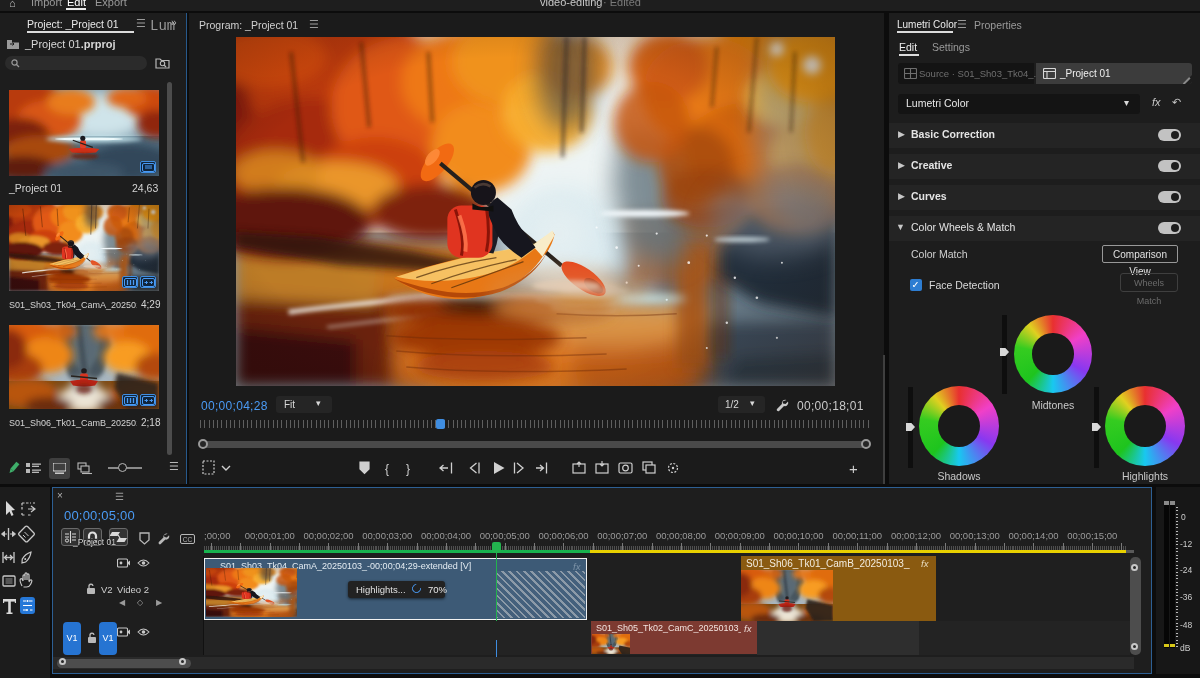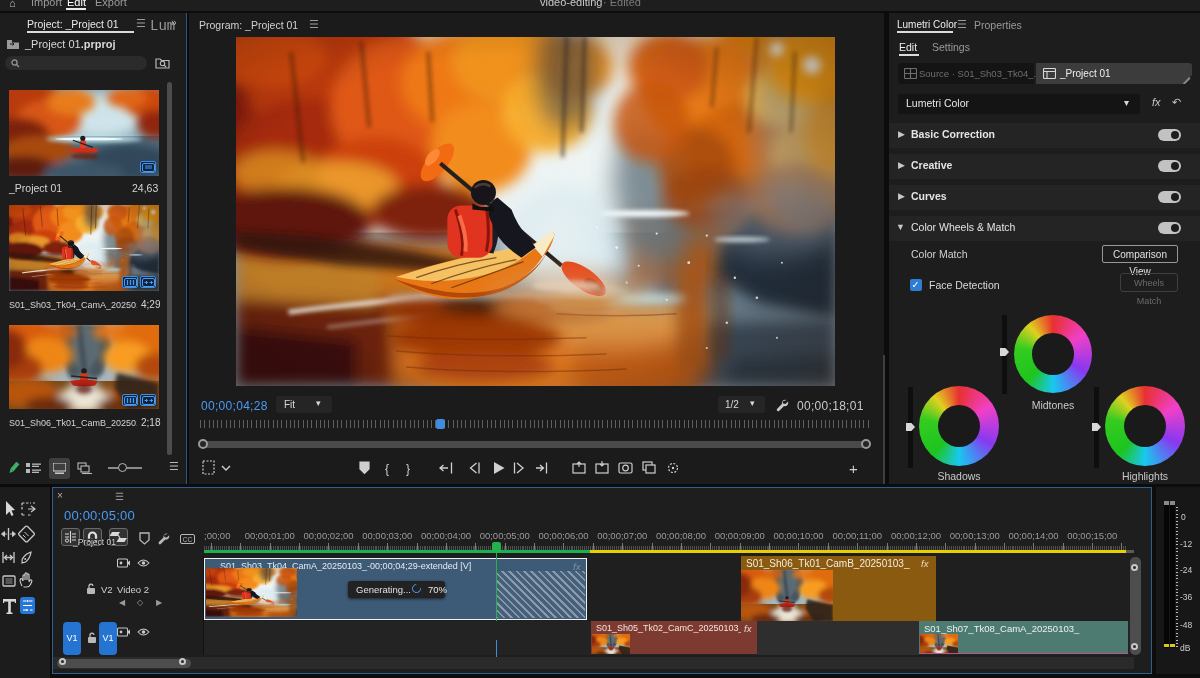--- a/index.html
+++ b/index.html
@@ -730,48 +730,41 @@
   <div class="abs" id="clipV2" style="left:151px;top:70px;width:383px;height:62px;background:#3d5a76;border:1.5px solid #f2f2f2;">
     <div class="txt" style="left:15px;top:2px;color:#e4ecf2;font-size:9px;">S01_Sh03_Tk04_CamA_20250103_-00;00;04;29-extended [V]</div>
     <div class="txt" style="left:368px;top:2px;color:#7d93a7;font-size:9.5px;font-style:italic;">fx</div>
     <div class="abs" id="clipV2thumb" style="left:1px;top:9px;width:91px;height:49px;overflow:hidden;"><svg width="124" height="49" viewBox="0 0 598 238" preserveAspectRatio="none" style="margin-left:-8px;">
             <use href="#scn1"></use>
           </svg></div>
     <div class="abs" style="left:291px;top:12px;width:89px;height:47px;background:repeating-linear-gradient(45deg,#8c9aa8 0 1.8px,#44607c 1.8px 5.2px);"></div>
   </div>
 
   <div class="abs" style="left:295px;top:93px;width:97px;height:17px;background:#222;border-radius:3px;box-shadow:0 1px 3px rgba(0,0,0,.6);">
-    <div class="txt" style="left:8px;top:3px;color:#e0e0e0;font-size:9.5px;">Generating...</div>
+    <div class="txt" style="left:8px;top:3px;color:#e0e0e0;font-size:9.5px;">Highlights...</div>
     <div class="abs" style="left:64px;top:3px;width:9px;height:9px;border:1.6px solid #4a9bf5;border-top-color:transparent;border-radius:50%;transform:rotate(40deg);"></div>
     <div class="txt" style="left:80px;top:3px;color:#e8e8e8;font-size:9.5px;">70%</div>
   </div>
 
   <div class="abs" style="left:688px;top:68px;width:195px;height:65px;background:#8a5a10;">
     <div class="txt" style="left:5px;top:2px;color:#f2ecdf;font-size:10px;">S01_Sh06_Tk01_CamB_20250103_</div>
     <div class="txt" style="left:180px;top:2px;color:#e8dcc0;font-size:9.5px;font-style:italic;">fx</div>
     <div class="abs" id="clipBrownThumb" style="left:0px;top:14px;width:92px;height:51px;"><svg width="92" height="51" viewBox="0 0 150 84" preserveAspectRatio="none">
             <use href="#scn3"></use>
           </svg></div>
   </div>
 
   <div class="abs" style="left:538px;top:133px;width:166px;height:33px;background:#7d3a31;">
     <div class="txt" style="left:5px;top:2px;width:145px;overflow:hidden;color:#f2e4e0;font-size:9px;">S01_Sh05_Tk02_CamC_20250103_</div>
     <div class="txt" style="left:153px;top:2px;color:#ecdcd8;font-size:9.5px;font-style:italic;">fx</div>
     <div class="abs" id="clipMaroonThumb" style="left:1px;top:13px;width:38px;height:20px;"><svg width="38" height="20" viewBox="0 0 150 84" preserveAspectRatio="none">
             <use href="#scn3"></use>
           </svg></div>
   </div>
 
-  <div class="abs" style="left:866px;top:133px;width:209px;height:33px;background:#4e7b71;">
-    <div class="txt" style="left:5px;top:2px;color:#eaf2f0;font-size:9.5px;">S01_Sh07_Tk08_CamA_20250103_</div>
-    <div class="abs" id="clipTealThumb" style="left:1px;top:13px;width:38px;height:20px;"><svg width="38" height="20" viewBox="0 0 150 84" preserveAspectRatio="none">
-            <use href="#scn3"></use>
-          </svg></div>
-    <div class="abs" style="left:0;top:32px;width:209px;height:1px;background:#c0508a;"></div>
-  </div>
 
   <div class="abs" style="left:439px;top:54px;width:9px;height:11px;background:#23b24e;border-radius:2px 2px 3px 3px;"></div>
   <div class="abs" style="left:442.5px;top:65px;width:1.5px;height:68px;background:#23b24e;"></div>
   <div class="abs" style="left:442.5px;top:152px;width:1.5px;height:17px;background:#3f8de0;"></div>
 
   <div class="abs" style="left:0;top:169px;width:1081px;height:12px;background:#2a2a2a;"></div>
   <div class="abs" style="left:4px;top:171px;width:134px;height:9px;background:#4d4d4d;border-radius:5px;"></div>
   <div class="abs" style="left:6px;top:170px;width:7px;height:7px;border:2px solid #c8c8c8;border-radius:50%;background:#2a2a2a;"></div>
   <div class="abs" style="left:126px;top:170px;width:7px;height:7px;border:2px solid #c8c8c8;border-radius:50%;background:#2a2a2a;"></div>
 

